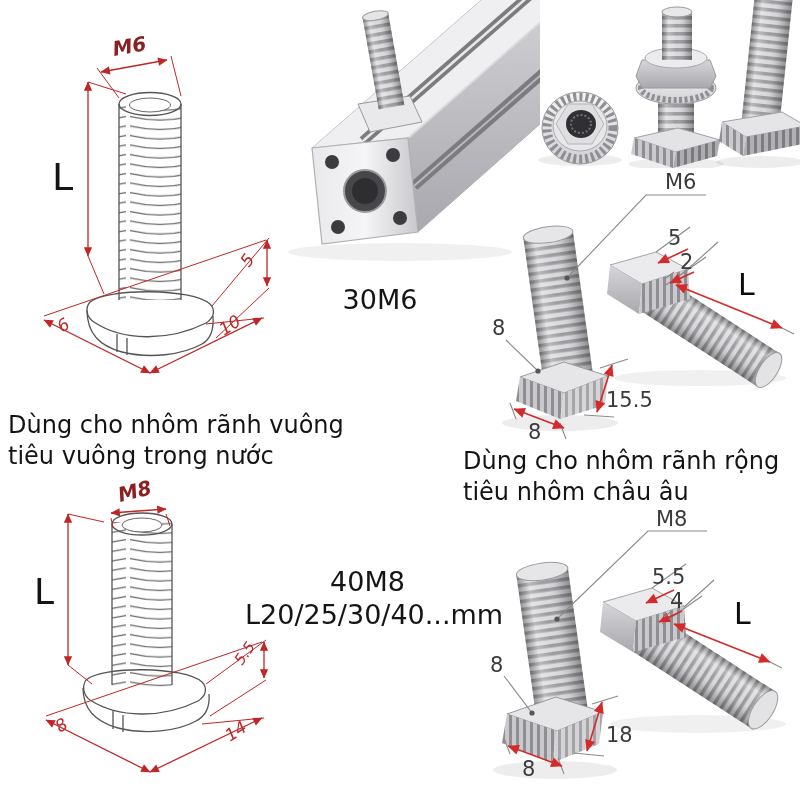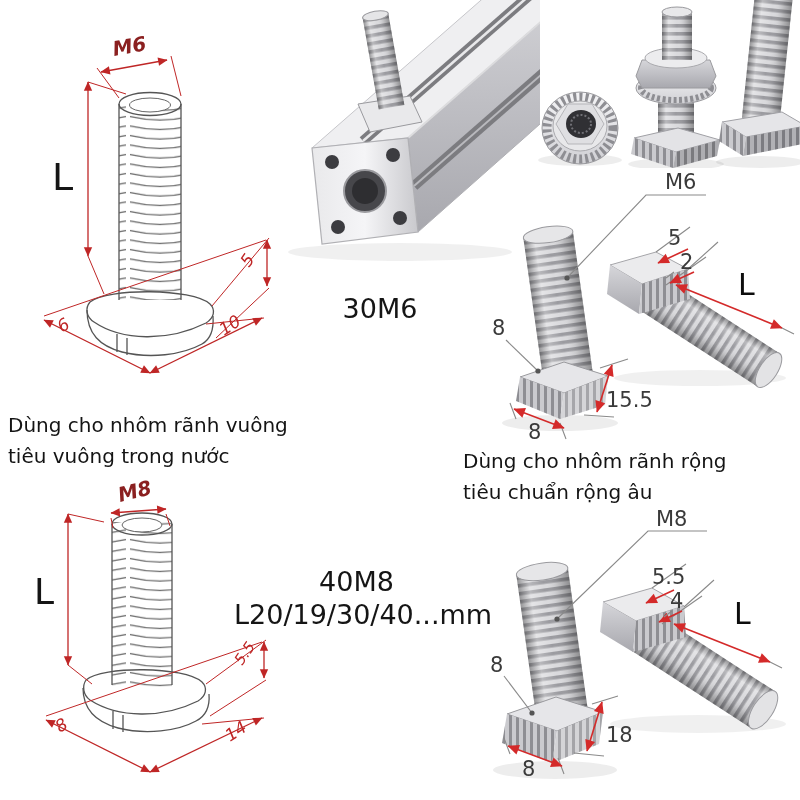--- a/index.html
+++ b/index.html
@@ -4,21 +4,21 @@
 <style>
   html,body{margin:0;padding:0;background:#ffffff;}
   .canvas{
     position:relative;width:800px;height:800px;background:#ffffff;overflow:hidden;
     font-family:"DejaVu Sans",sans-serif;color:#1a1a1a;
   }
   .panel{position:absolute;}
   svg{display:block;}
   .code-block{position:absolute;text-align:center;color:#151515;}
   .code-line{font-size:27px;line-height:33px;white-space:nowrap;}
-  .caption{position:absolute;color:#141414;font-size:20px;line-height:31px;white-space:nowrap;}
+  .caption{position:absolute;color:#141414;font-size:24px;line-height:31px;white-space:nowrap;}
   
   text{font-family:"DejaVu Sans",sans-serif;}
   .dlab{font-style:italic;font-size:20px;fill:#8b2020;font-weight:bold;}
   .dnum{font-style:italic;font-size:17px;fill:#bf2626;}
   .dL{font-size:38px;fill:#151515;}
   .plab{font-size:21px;fill:#3a3a3a;}
   .pL{font-size:30px;fill:#0d0d0d;}
   .dim{stroke:#bf2626;stroke-width:1.3;fill:none;}
   .dimThin{stroke:#bf2626;stroke-width:1;fill:none;}
   .pdim{stroke:#d42a2a;stroke-width:1.6;fill:none;}
@@ -230,31 +230,31 @@
       <text class="plab" x="205" y="24">M6</text>
       <text class="plab" x="208" y="80">5</text>
       <text class="plab" x="220" y="104">2</text>
       <text class="pL" x="278" y="130">L</text>
       <text class="plab" x="32" y="170">8</text>
       <text class="plab" x="146" y="242">15.5</text>
       <text class="plab" x="68" y="274">8</text>
     </svg>
   </div>
 
-  <div class="code-block" style="left:290px;top:292px;width:180px">
+  <div class="code-block" style="left:290px;top:283px;width:180px">
     <div class="code-line">30M6</div>
   </div>
 
   <div class="caption" style="left:8px;top:410px">
     <div>Dùng cho nhôm rãnh vuông</div>
     <div>tiêu vuông trong nước</div>
   </div>
   <div class="caption" style="left:463px;top:446px">
     <div>Dùng cho nhôm rãnh rộng</div>
-    <div>tiêu chuẩn rộng âu</div>
+    <div>tiêu nhôm châu âu</div>
   </div>
 
   <div class="panel" style="left:0;top:480px;width:300px;height:320px">
     <svg width="300" height="320" viewBox="0 0 300 320">
       <g>
         <rect x="112" y="42" width="60" height="165" fill="url(#thrDraw)"></rect>
         <path class="sketch" d="M112,44 V205 M172,44 V205"></path>
         <ellipse cx="142" cy="44" rx="30" ry="11" fill="#fff" class="sketch" stroke="#555"></ellipse>
         <ellipse cx="142" cy="45" rx="20" ry="7" fill="#fff" stroke="#666" stroke-width="1"></ellipse>
         <path d="M86,200 C102,186 184,186 202,202 C208,208 206,216 198,221 C162,239 118,238 90,220 C83,215 82,206 86,200 Z" fill="#fff" class="sketch" stroke="#555"></path>
@@ -274,23 +274,23 @@
         <path class="dimThin" d="M202,244 L264,238"></path>
       </g>
       <text class="dlab" x="120" y="22" transform="rotate(-14 120 22)">M8</text>
       <text class="dL" x="34" y="124" style="font-size:36px">L</text>
       <text class="dnum" x="242" y="186" style="font-size:15px" transform="rotate(-55 242 186)">5.5</text>
       <text class="dnum" x="60" y="253" transform="rotate(-33 60 253)">8</text>
       <text class="dnum" x="230" y="262" transform="rotate(-33 230 262)">14</text>
     </svg>
   </div>
 
-  <div class="code-block" style="left:234px;top:565px;width:245px">
+  <div class="code-block" style="left:245px;top:565px;width:245px">
     <div class="code-line">40M8</div>
-    <div class="code-line">L20/19/30/40...mm</div>
+    <div class="code-line">L20/25/30/40...mm</div>
   </div>
 
   <div class="panel" style="left:460px;top:500px;width:340px;height:300px">
     <svg width="340" height="300" viewBox="0 0 340 300">
       <ellipse cx="95" cy="270" rx="62" ry="9" fill="#000" opacity="0.07"></ellipse>
       <ellipse cx="238" cy="224" rx="88" ry="9" fill="#000" opacity="0.06"></ellipse>
       <g>
         <g transform="rotate(-8 91 142)">
           <rect x="66" y="70" width="52" height="145" fill="url(#thrRows)"></rect>
           <rect x="66" y="70" width="52" height="145" fill="url(#shadeH)"></rect>

